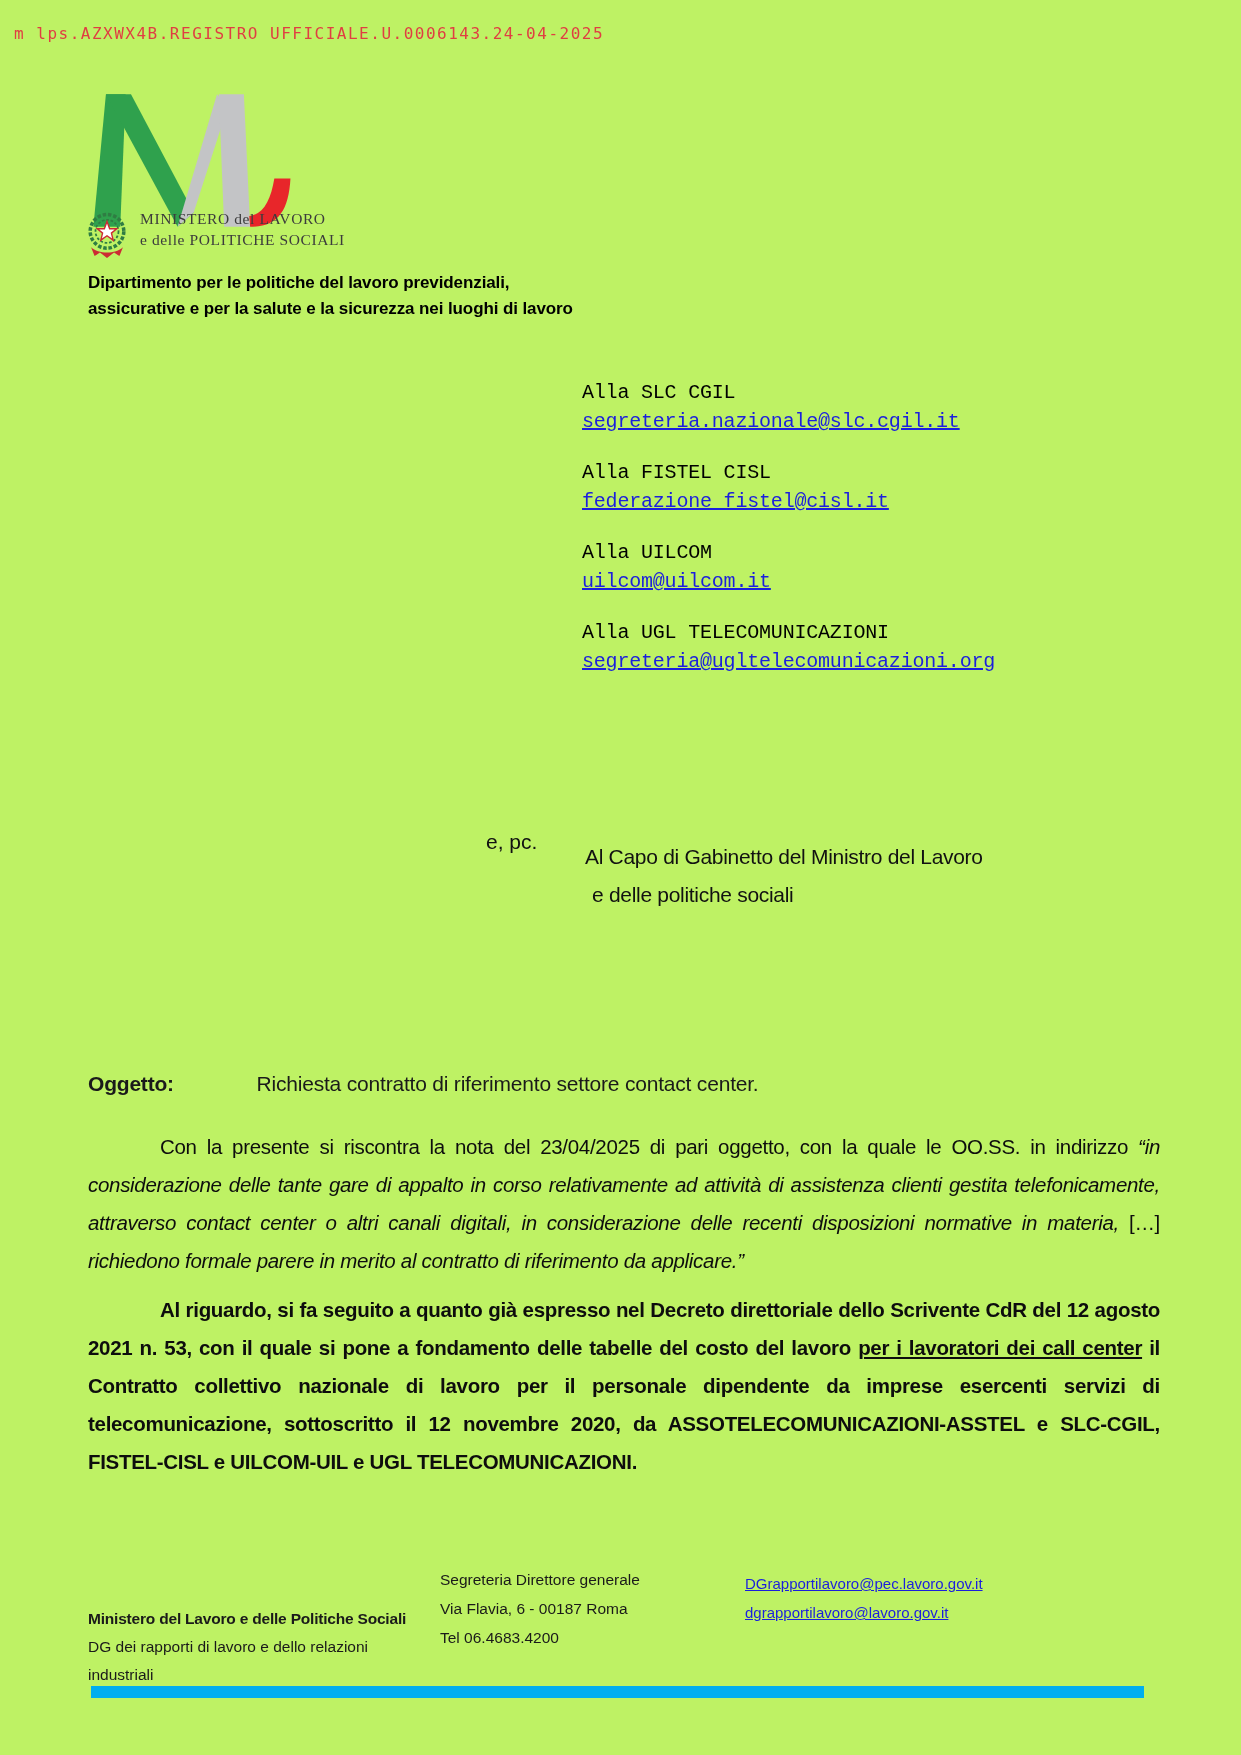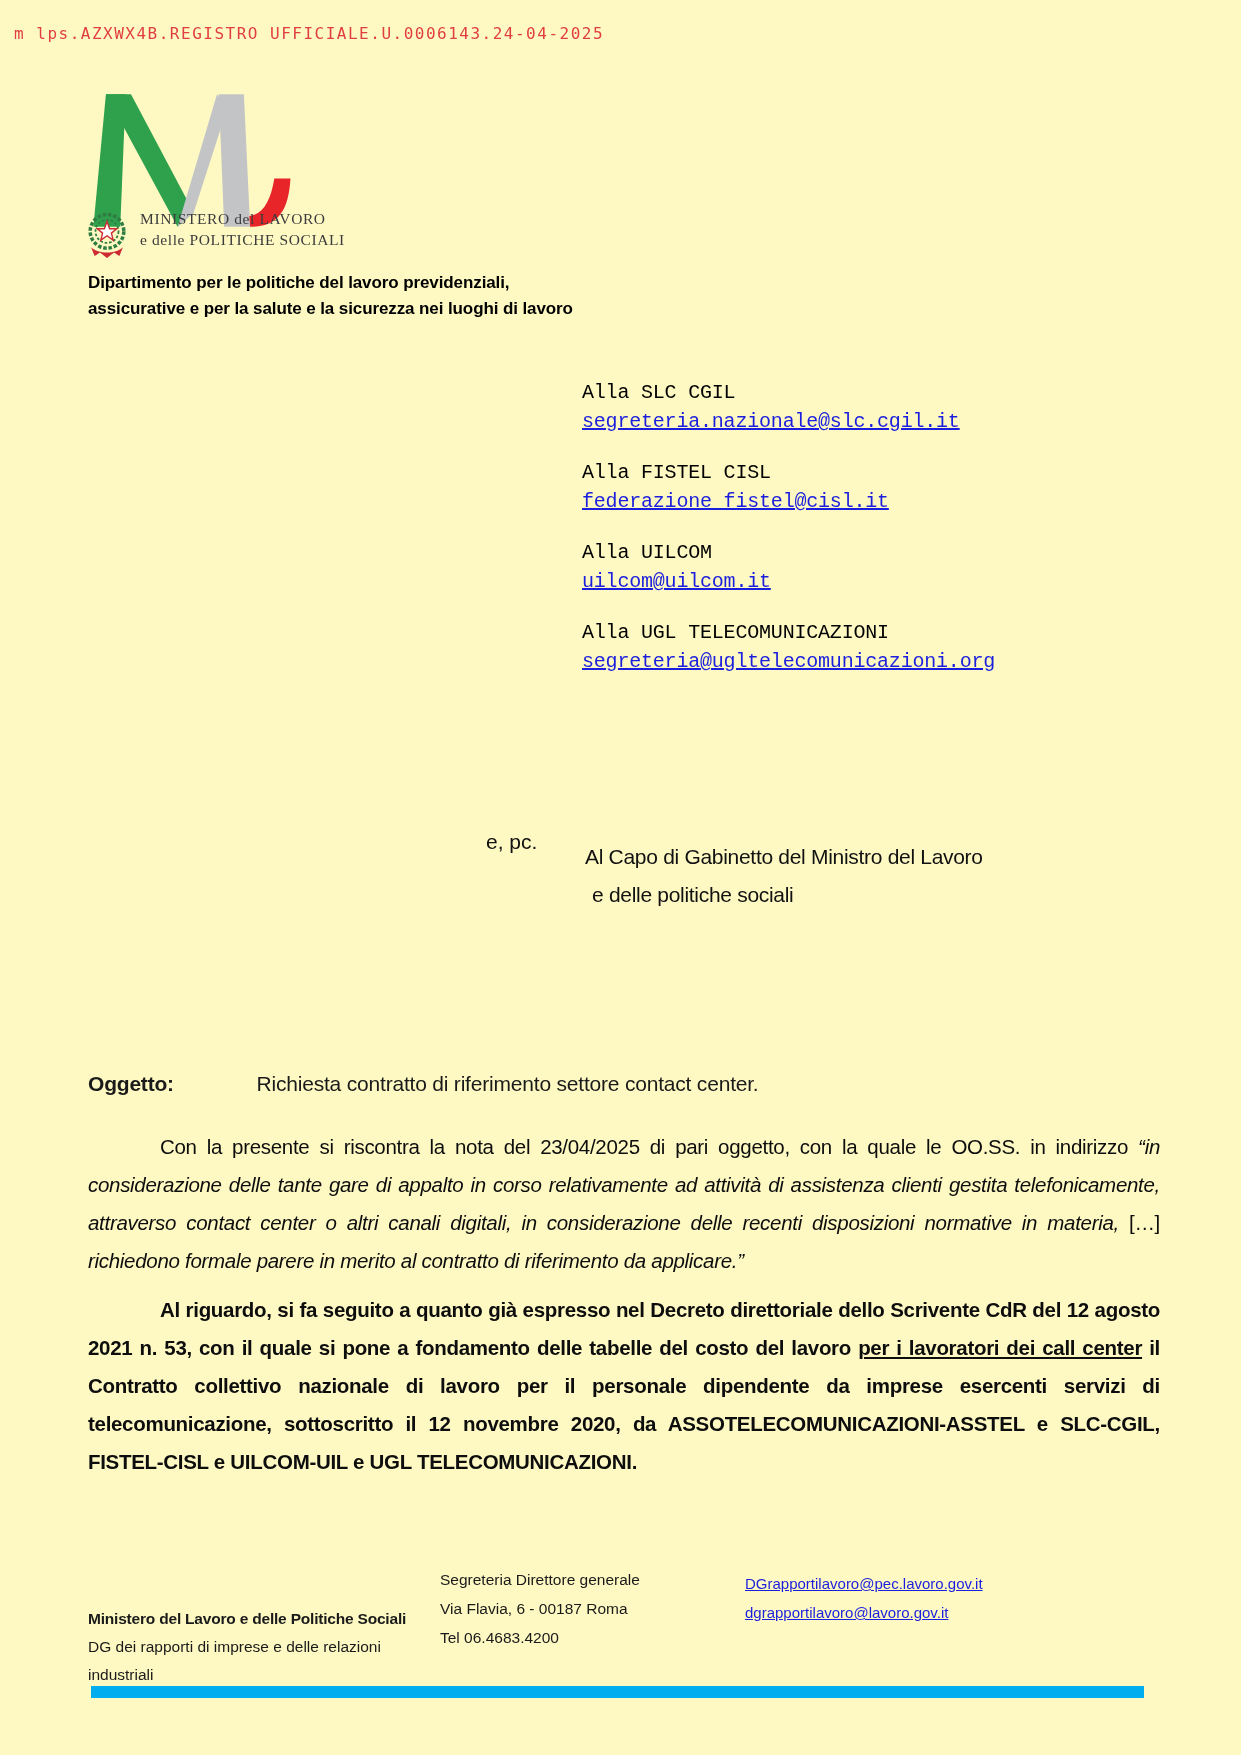--- a/index.html
+++ b/index.html
@@ -1,21 +1,21 @@
 <!DOCTYPE html>
 <html><head>
 <meta charset="utf-8">
 <style>
   * { margin: 0; padding: 0; box-sizing: border-box; }
   html, body { background: #ffffff; }
   .page {
     position: relative;
     width: 1241px;
     height: 1755px;
-    background: #fef9c3;
+    background: #bef264;
     font-family: "Liberation Sans", sans-serif;
     color: #1a1a1a;
     overflow: hidden;
   }
   .protocol {
     position: absolute;
     left: 14px; top: 24px;
     font-family: "DejaVu Sans Mono", monospace;
     font-size: 16px;
     letter-spacing: 1.5px;
@@ -189,21 +189,21 @@
     <span>Con la presente si riscontra la nota del 23/04/2025 di pari oggetto, con la quale le OO.SS. in indirizzo </span><span class="italic">“in considerazione delle tante gare di appalto in corso relativamente ad attività di assistenza clienti gestita telefonicamente, attraverso contact center o altri canali digitali, in considerazione delle recenti disposizioni normative in materia,</span><span> […] </span><span class="italic">richiedono formale parere in merito al contratto di riferimento da applicare.”</span>
   </div>
 
   <div class="body-par par2">
     <span>Al riguardo, si fa seguito a quanto già espresso nel Decreto direttoriale dello Scrivente CdR del 12 agosto 2021 n. 53, con il quale si pone a fondamento delle tabelle del costo del lavoro </span><span class="underline">per i lavoratori dei call center</span><span> il Contratto collettivo nazionale di lavoro per il personale dipendente da imprese esercenti servizi di telecomunicazione, sottoscritto il 12 novembre 2020, da ASSOTELECOMUNICAZIONI-ASSTEL e SLC-CGIL, FISTEL-CISL e UILCOM-UIL e  UGL TELECOMUNICAZIONI.</span>
   </div>
 
   <div class="footer">
     <div class="footer-col1">
       <div class="bold">Ministero del Lavoro e delle Politiche Sociali</div>
-      <div>DG dei rapporti di imprese e delle relazioni</div>
+      <div>DG dei rapporti di lavoro e dello relazioni</div>
       <div>industriali</div>
     </div>
     <div class="footer-col2">
       <div>Segreteria Direttore generale</div>
       <div>Via Flavia, 6 - 00187 Roma</div>
       <div>Tel 06.4683.4200</div>
     </div>
     <div class="footer-col3">
       <div><a class="footer-link" style="color: rgb(27, 31, 221);">DGrapportilavoro@pec.lavoro.gov.it</a></div>
       <div><a class="footer-link" style="color: rgb(27, 31, 221);">dgrapportilavoro@lavoro.gov.it</a></div>

